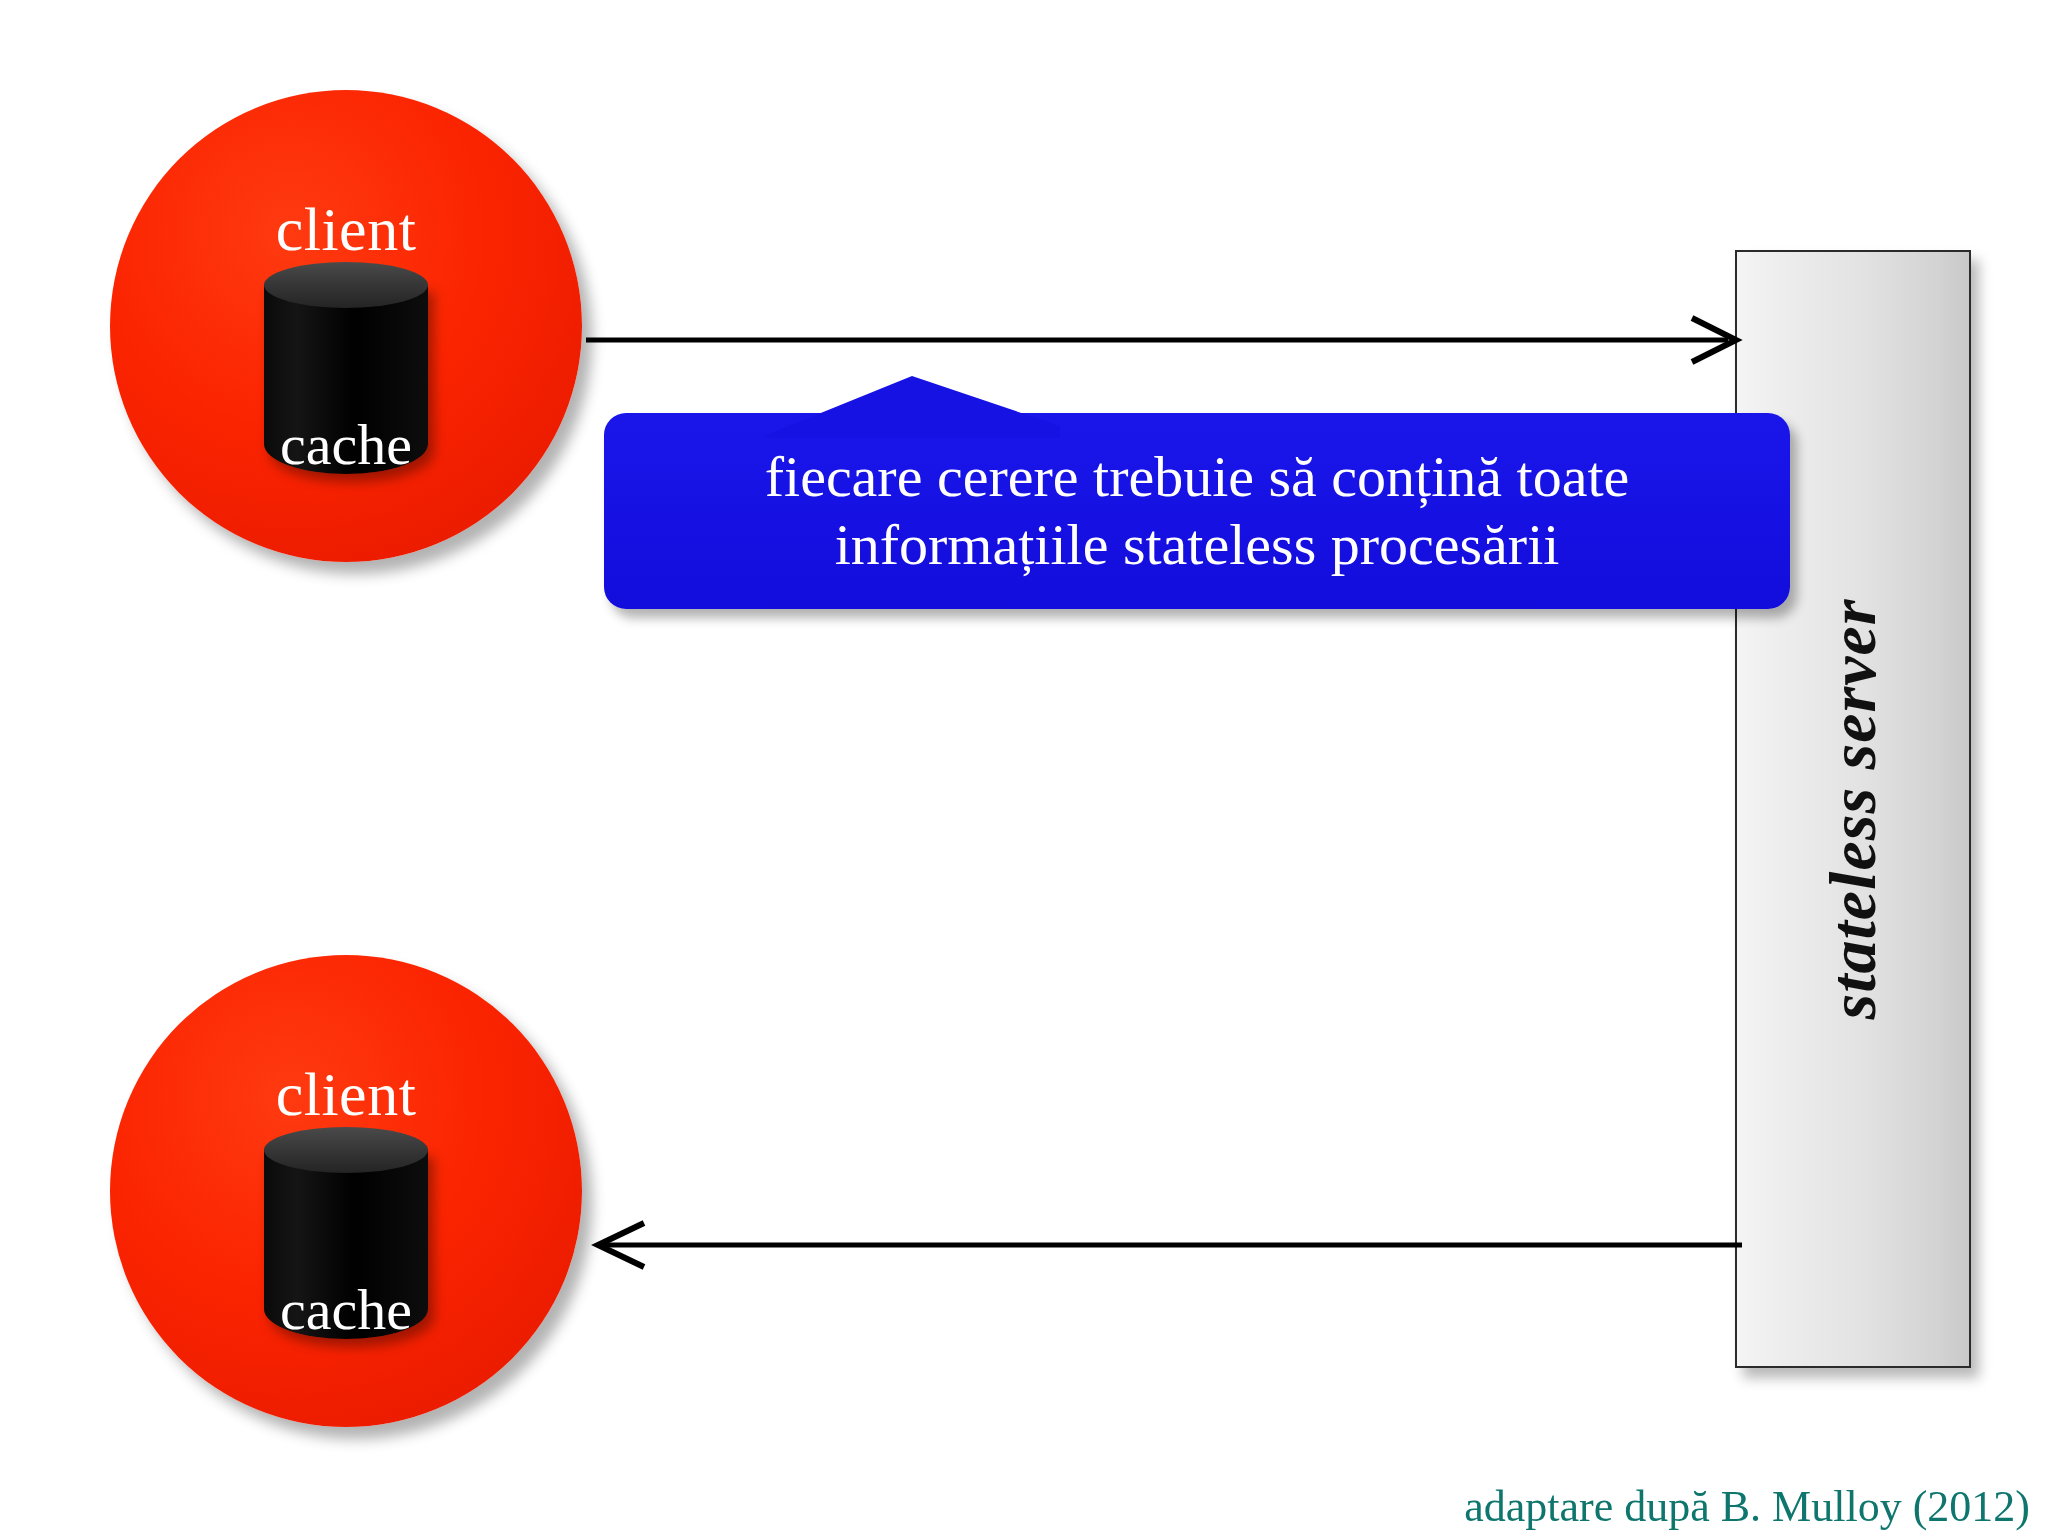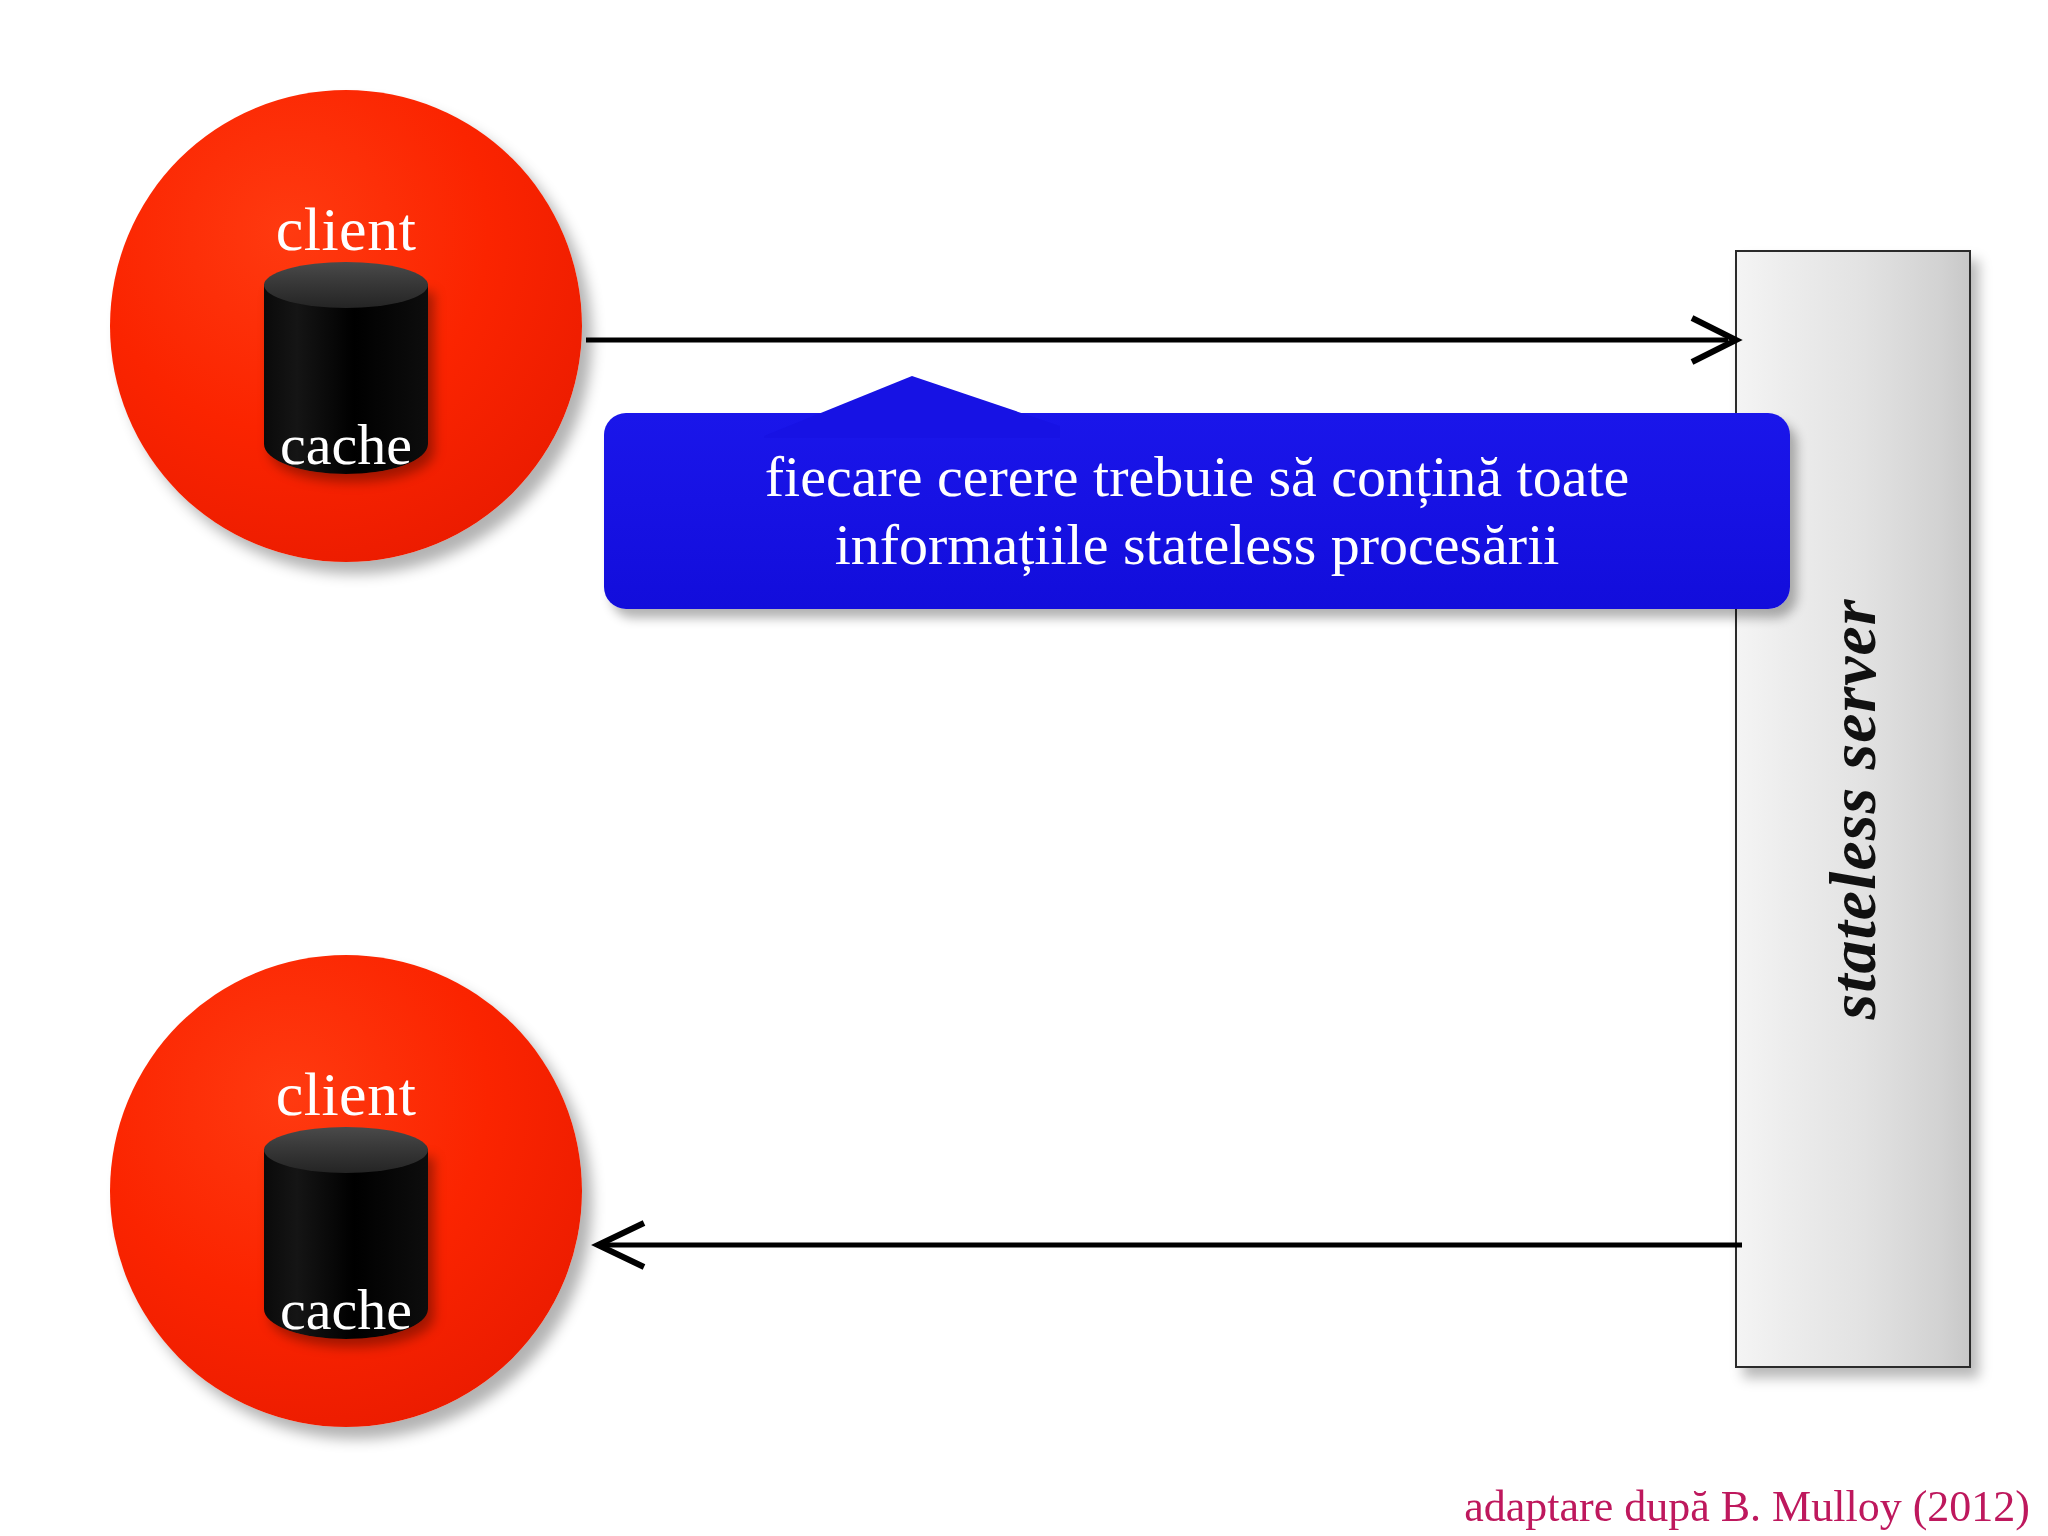--- a/index.html
+++ b/index.html
@@ -134,21 +134,21 @@
     box-sizing: border-box;
   }
   .callout-text .line { display: block; }
 
   
   .credit {
     position: absolute;
     right: 18px;
     bottom: 4px;
     font-size: 44px;
-    color: #be185d;
+    color: #0f766e;
     white-space: nowrap;
   }
 </style>
 </head>
 <body>
 
 <div id="stage">
 
   <div class="client-node" style="left:110px; top:90px;">
     <div class="client-circle"></div>

